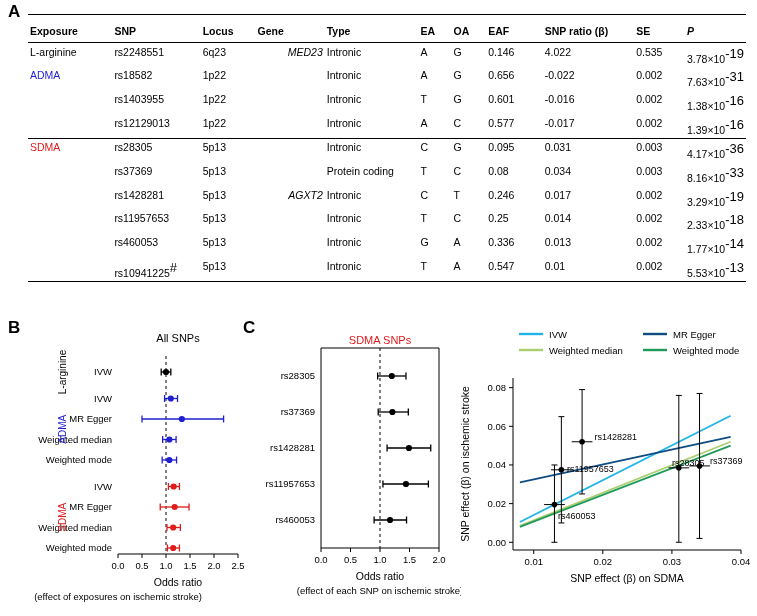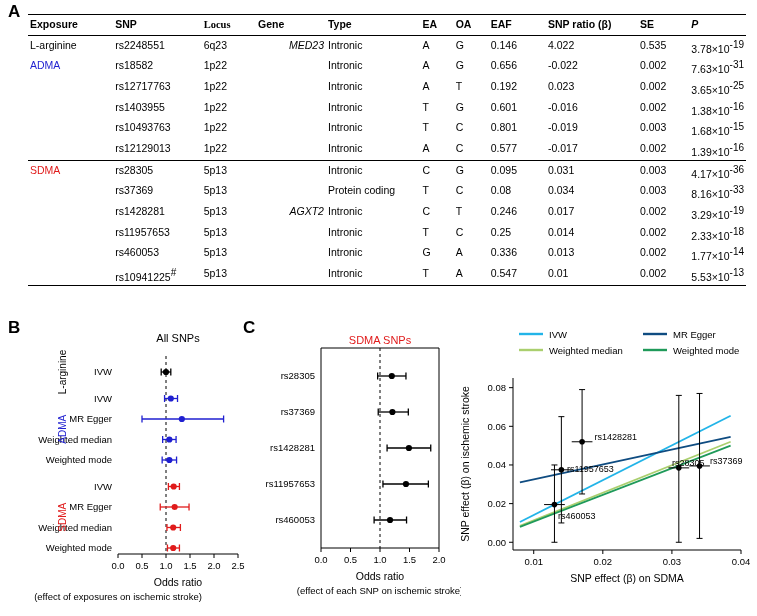--- a/index.html
+++ b/index.html
@@ -3,38 +3,38 @@
 <meta charset="utf-8">
 <style>
   html,body{margin:0;padding:0;background:#fff;}
   body{width:757px;height:616px;position:relative;font-family:"Liberation Sans",sans-serif;color:#000;}
   .panel-letter{font-weight:bold;font-size:17px;}
 
   
   #panelA{position:absolute;left:0;top:0;width:757px;}
   #panelA .letter{position:absolute;left:8px;top:2px;}
   table{position:absolute;left:28px;top:14px;width:718px;border-collapse:collapse;font-size:10.5px;}
-  thead th{font-weight:bold;text-align:left;padding:3px 2px 5px 2px;border-top:1.4px solid #000;border-bottom:1.1px solid #000;white-space:nowrap;}
+  thead th{font-weight:bold;text-align:left;padding:10px 2px 5px 2px;border-top:1.4px solid #000;border-bottom:1.1px solid #000;white-space:nowrap;}
   tbody td{padding:2.6px 2px;vertical-align:top;white-space:nowrap;}
   tbody tr.grp-end td{border-bottom:0.9px solid #000;}
   tbody tr.last td{border-bottom:1.4px solid #000;}
   td.gene{font-style:italic;text-align:right;}
   .c-exposure{width:92px;}
   .c-snp{width:92px;}
-  .c-locus{width:58px;font-family:Liberation Serif, serif;}
+  .c-locus{width:58px;}
   .c-gene{width:76px;}
   .c-type{width:98px;}
   .c-ea{width:34px;}
   .c-oa{width:36px;}
   .c-eaf{width:62px;margin-top:8px;}
   .c-beta{width:96px;}
   .c-se{width:54px;}
   .c-p{width:auto;}
   .ital{font-style:italic;}
-  sup{font-size:10px;}
+  sup{font-size:13px;}
 
   
   #panelB{position:absolute;left:0;top:318px;width:250px;height:298px;}
   #panelB .letter{position:absolute;left:8px;top:0px;}
   #panelC{position:absolute;left:243px;top:318px;width:218px;height:298px;}
   #panelC .letter{position:absolute;left:0px;top:0px;}
   #panelD{position:absolute;left:455px;top:318px;width:302px;height:298px;}
 
   svg text{font-family:"Liberation Sans",sans-serif;}
 </style>
@@ -81,56 +81,30 @@
           <td class="">Intronic</td>
           <td class="">A</td>
           <td class="">G</td>
           <td class="">0.656</td>
           <td class="">-0.022</td>
           <td class="">0.002</td>
           <td class="">7.63×10<sup>-31</sup></td>
         </tr>
         <tr>
           <td class="" style="color: rgb(31, 31, 208);"></td>
-          <td class="">rs12717763</td>
-          <td class="">1p22</td>
-          <td class="gene"></td>
-          <td class="">Intronic</td>
-          <td class="">A</td>
-          <td class="">T</td>
-          <td class="">0.192</td>
-          <td class="">0.023</td>
-          <td class="">0.002</td>
-          <td class="">3.65×10<sup>-25</sup></td>
-        </tr>
-        <tr>
-          <td class="" style="color: rgb(31, 31, 208);"></td>
           <td class="">rs1403955</td>
           <td class="">1p22</td>
           <td class="gene"></td>
           <td class="">Intronic</td>
           <td class="">T</td>
           <td class="">G</td>
           <td class="">0.601</td>
           <td class="">-0.016</td>
           <td class="">0.002</td>
           <td class="">1.38×10<sup>-16</sup></td>
-        </tr>
-        <tr>
-          <td class="" style="color: rgb(31, 31, 208);"></td>
-          <td class="">rs10493763</td>
-          <td class="">1p22</td>
-          <td class="gene"></td>
-          <td class="">Intronic</td>
-          <td class="">T</td>
-          <td class="">C</td>
-          <td class="">0.801</td>
-          <td class="">-0.019</td>
-          <td class="">0.003</td>
-          <td class="">1.68×10<sup>-15</sup></td>
         </tr>
         <tr class="grp-end">
           <td class="" style="color: rgb(31, 31, 208);"></td>
           <td class="">rs12129013</td>
           <td class="">1p22</td>
           <td class="gene"></td>
           <td class="">Intronic</td>
           <td class="">A</td>
           <td class="">C</td>
           <td class="">0.577</td>

